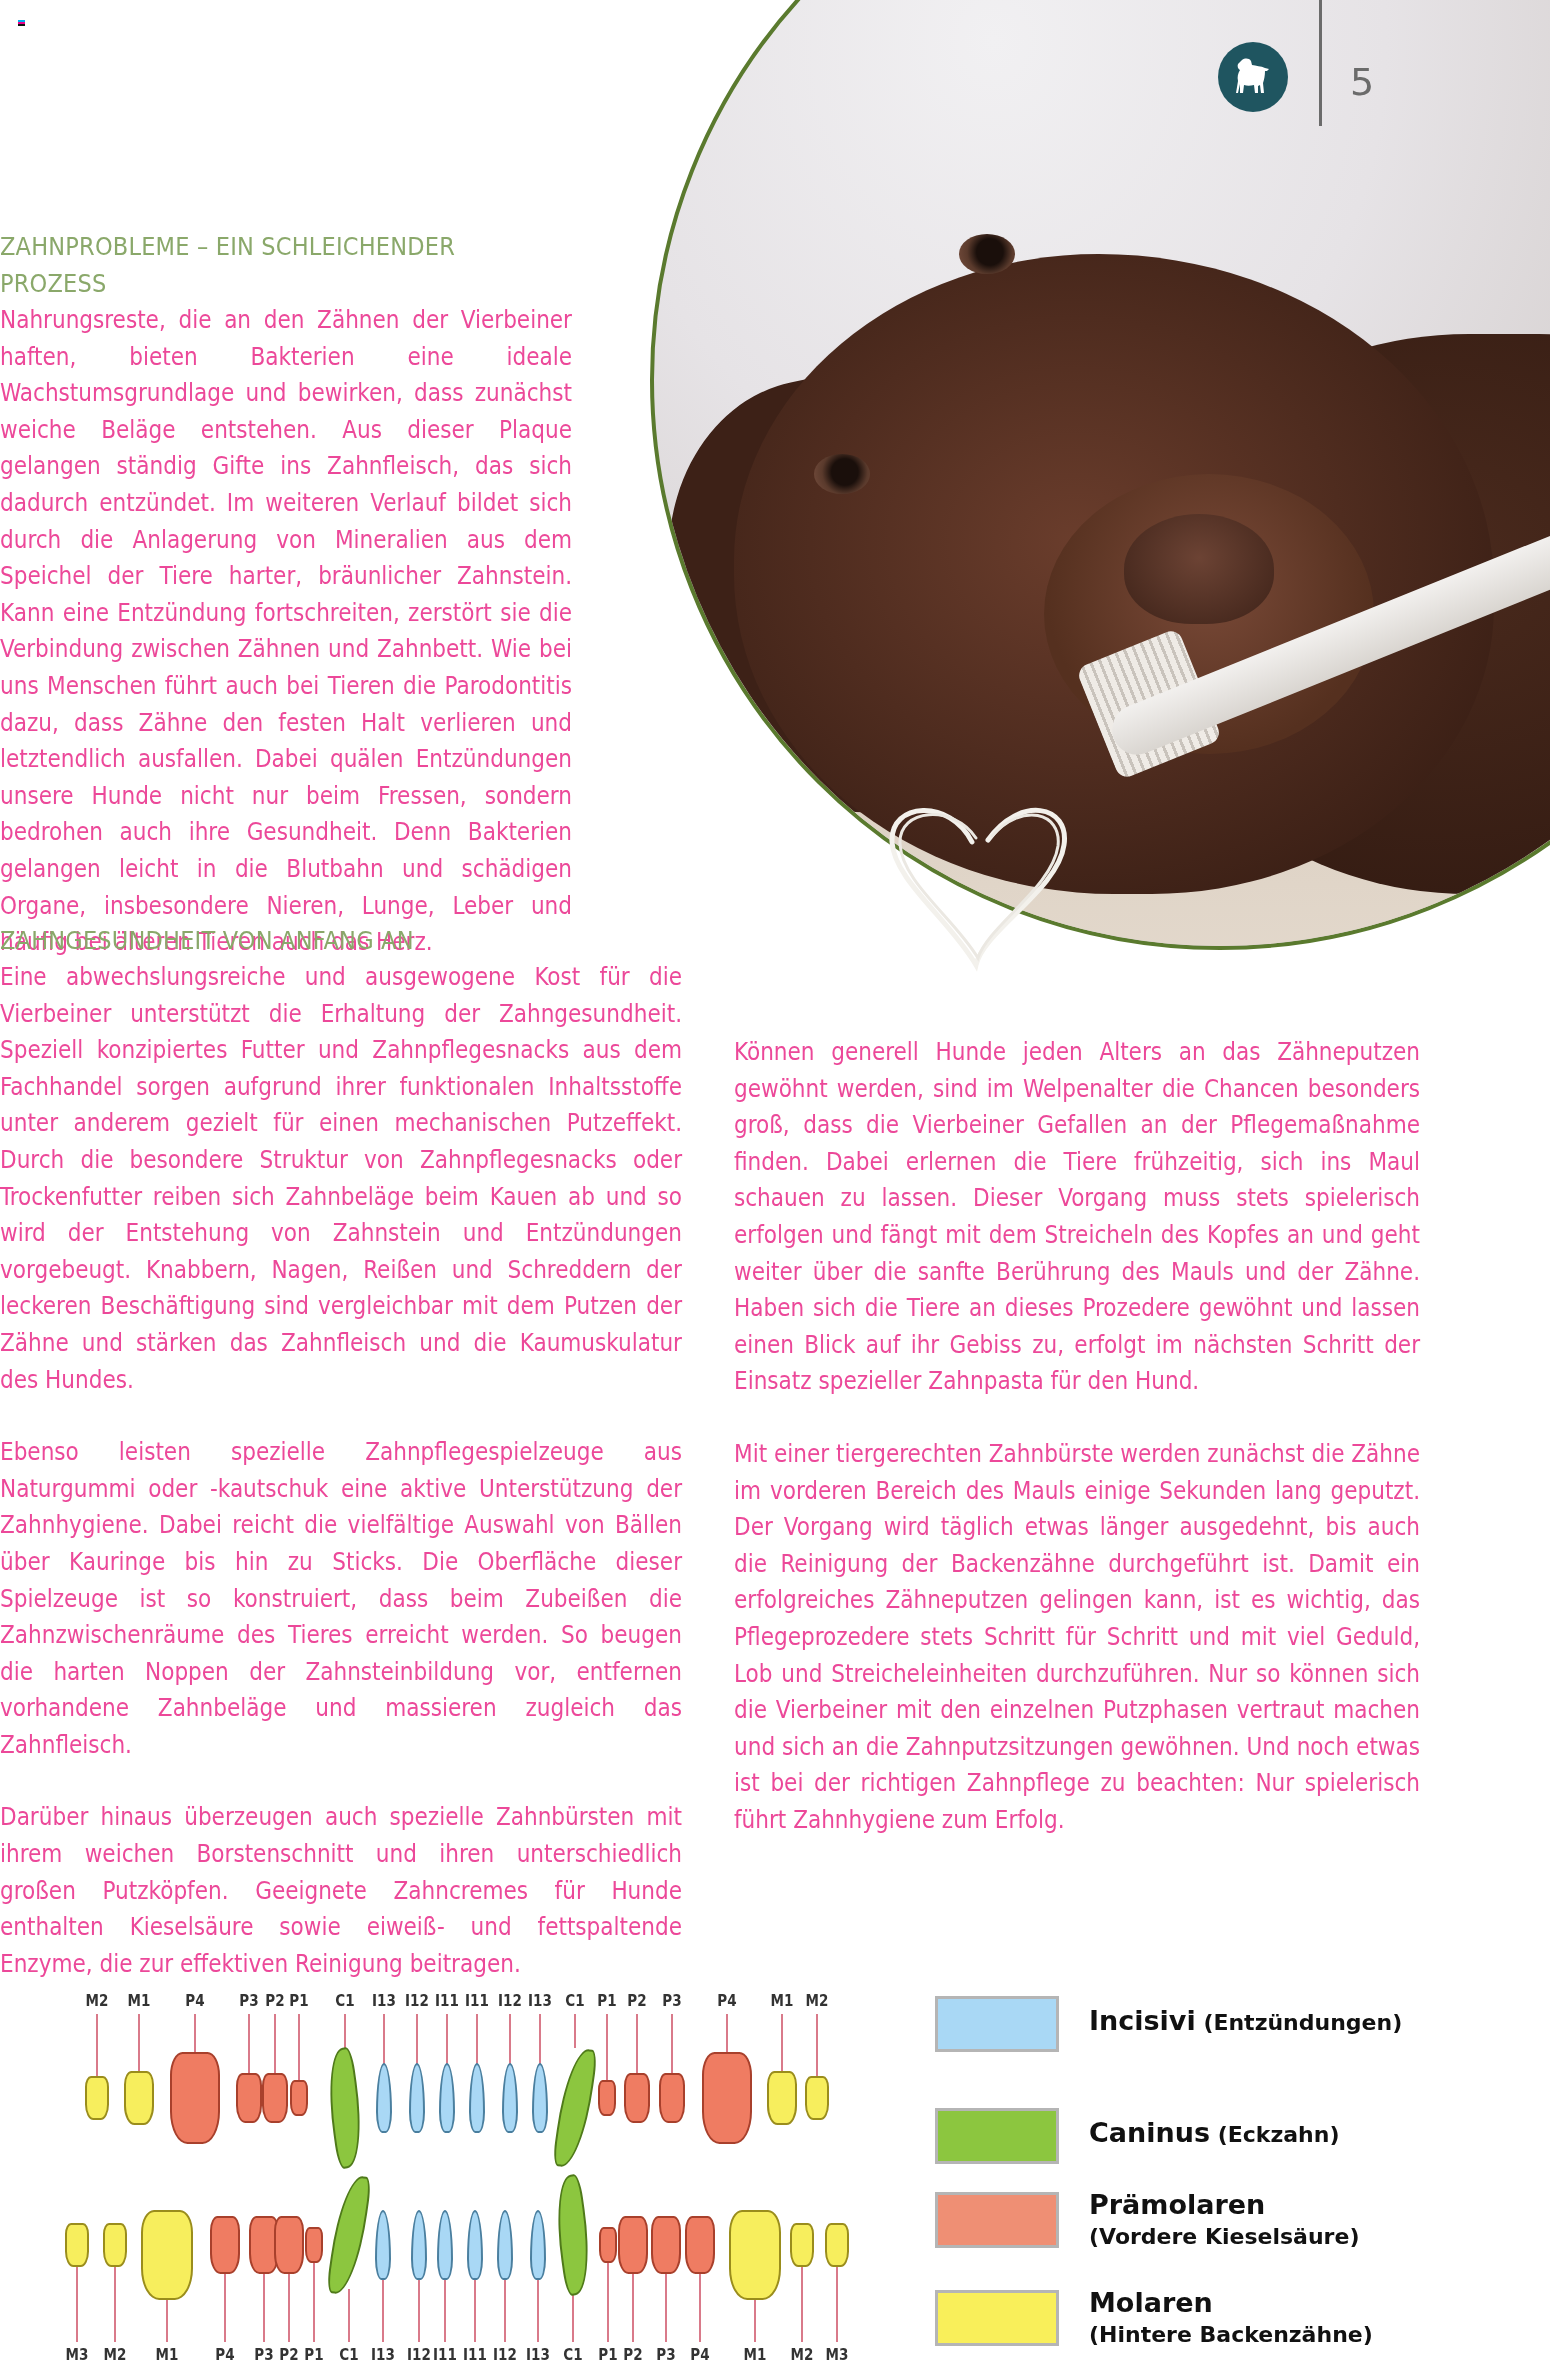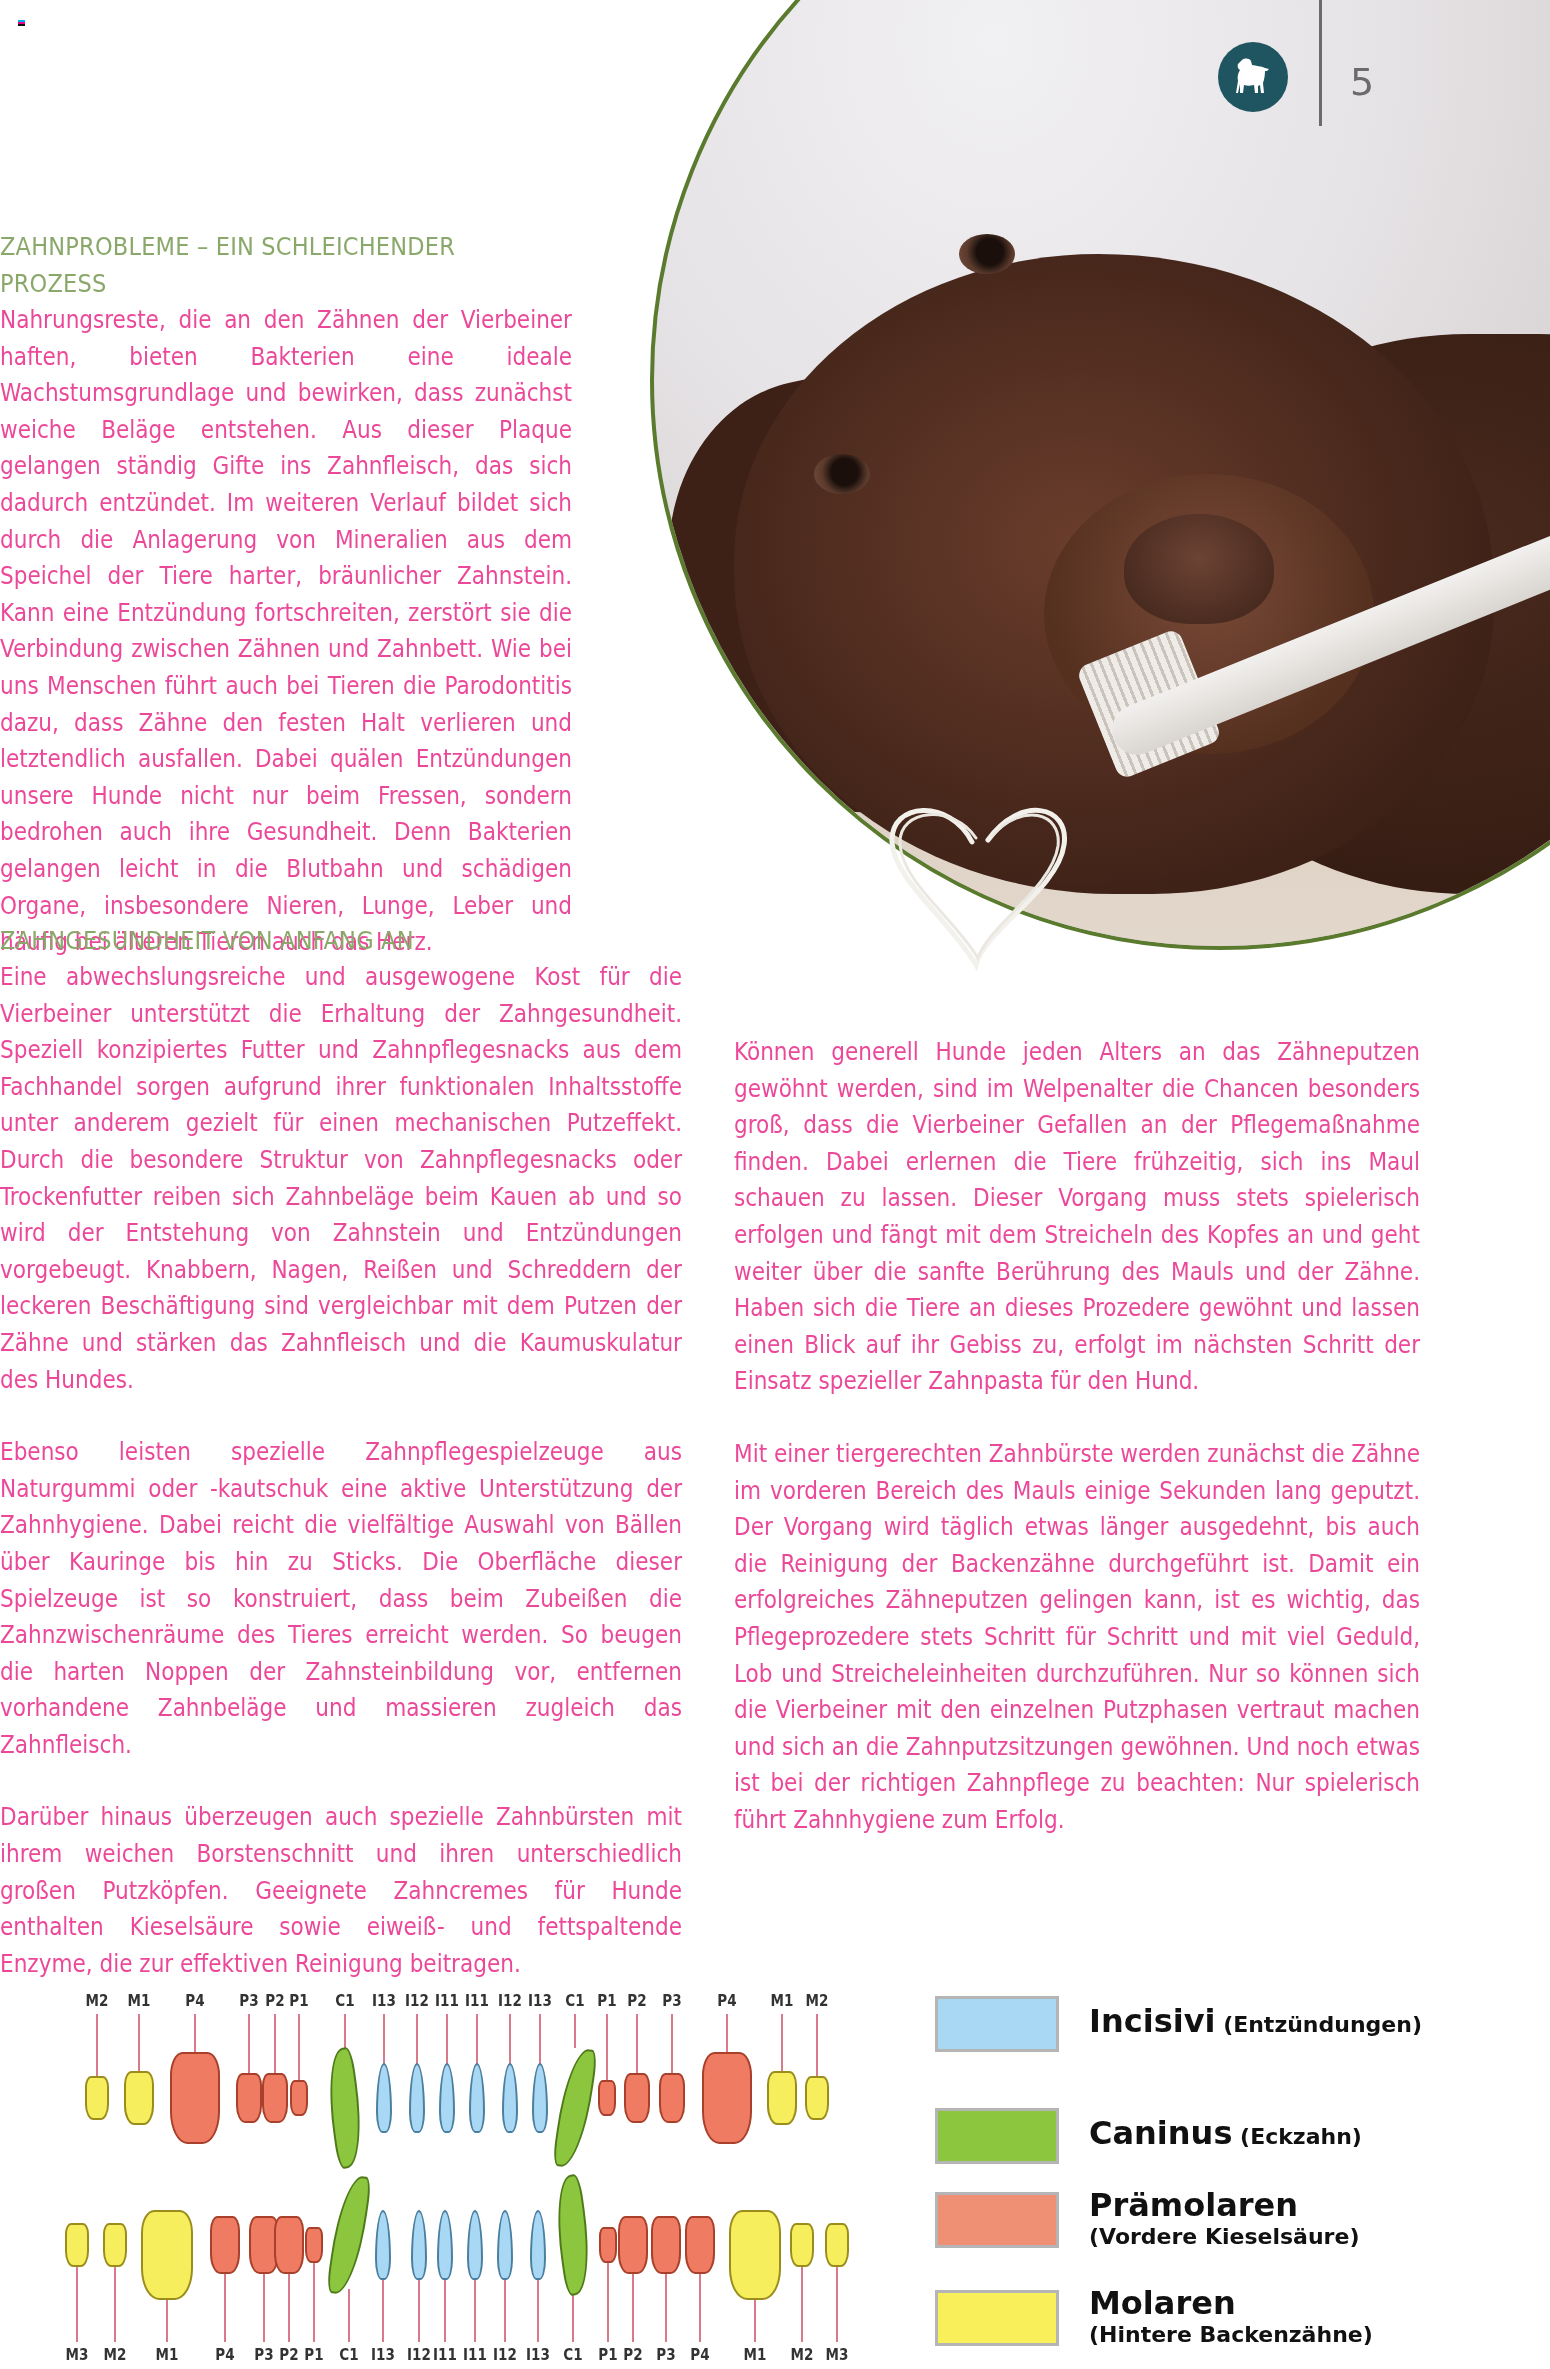--- a/index.html
+++ b/index.html
@@ -43,21 +43,21 @@
   .tooth { position:absolute; border:2px solid #555; box-sizing:border-box; }
   .t-inc { background:#a9d8f5; border-color:#4a7f9f; border-radius:50% 50% 40% 40% / 70% 70% 30% 30%; }
   .t-can { background:#8cc63f; border-color:#4f7a1a; border-radius:70% 20% 70% 20%; }
   .t-pre { background:#ef7c62; border-color:#a8402c; border-radius:25% 25% 35% 35%; }
   .t-mol { background:#f7ee5d; border-color:#9a8d1c; border-radius:25% 25% 35% 35%; }
 
   .legend { left:935px; top:1996px; width:500px; }
   .legend-row { position:absolute; left:0; display:flex; align-items:flex-start; }
   .swatch { width:124px; height:56px; border:3px solid #b5b5b5; box-sizing:border-box; }
   .legend-text { margin-left:30px; color:#111; font-family:"DejaVu Sans", sans-serif; font-weight:bold; }
-  .legend-main { font-size:32px; line-height:38px;margin-top:7px; }
+  .legend-main { font-size:27px; line-height:38px;margin-top:7px; }
   .legend-sub-inline { font-size:22px; }
   .legend-sub { font-size:22px; display:block; line-height:26px; }
 </style>
 </head>
 <body>
 
 <div class="abs cmyk">
   <span style="background:#00aeef"></span>
     <span style="background:#ec008c"></span>
     <span style="background:#111"></span>

